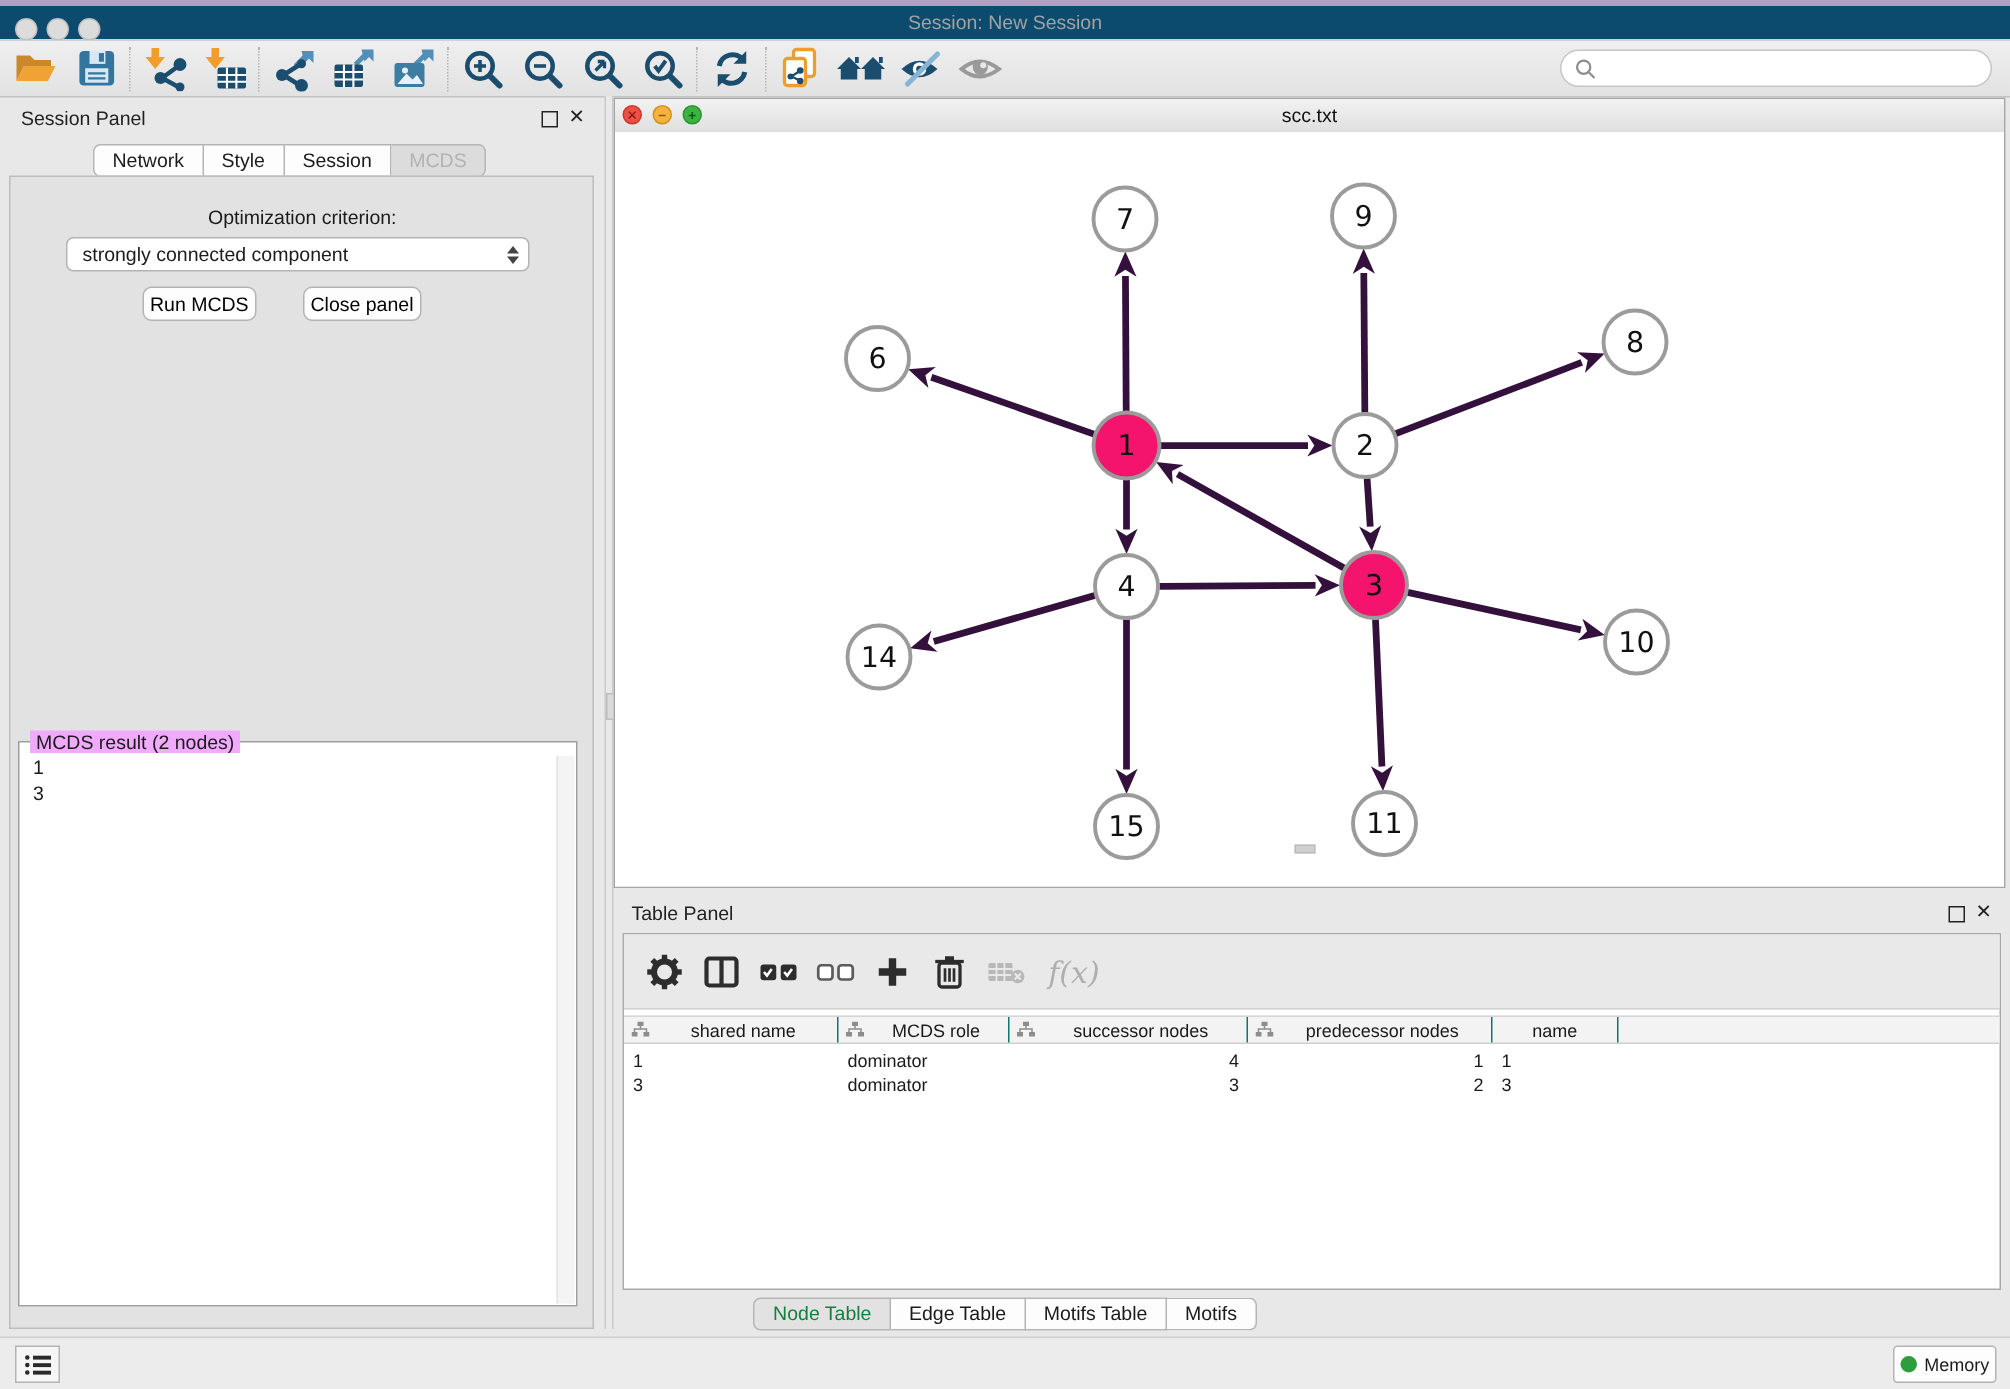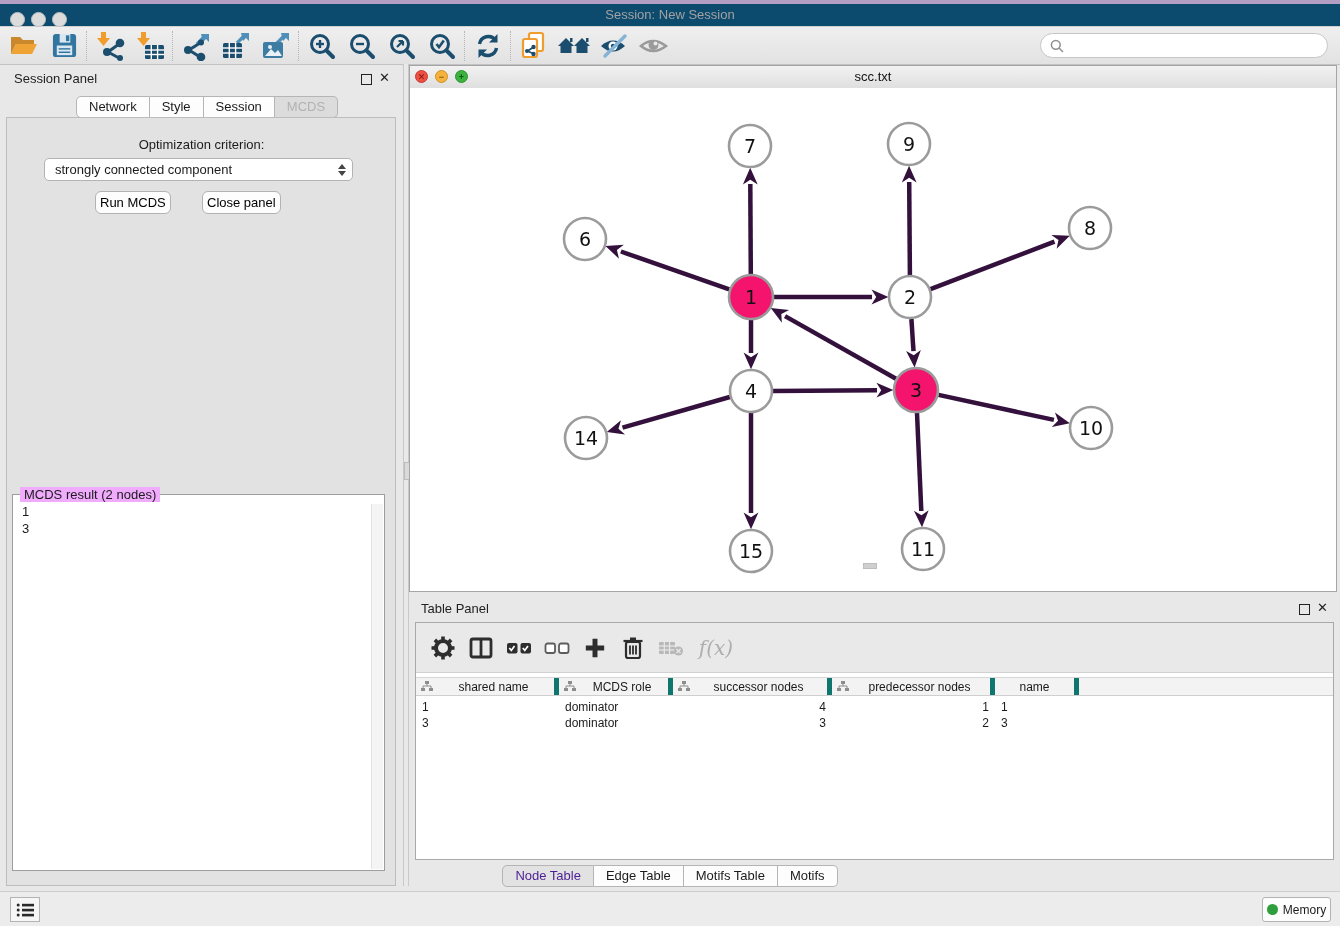--- a/index.html
+++ b/index.html
@@ -17,21 +17,21 @@
   .toolbar{left:0;top:27px;width:1340px;height:37px;background:linear-gradient(#efefef,#e2e2e2);border-bottom:1px solid #c2c2c2;display:flex;align-items:center;}
   .tb-btn{width:40px;height:34px;display:flex;align-items:center;justify-content:center;flex:0 0 auto;}
   .tb-sep{width:1px;height:30px;border-left:1px dotted #b4b4b4;margin:0 2px;flex:0 0 auto;}
   .searchbox{position:absolute;left:1040px;top:6px;width:288px;height:25px;background:#fff;border:1px solid #c6c6c6;border-radius:13px;display:flex;align-items:center;padding-left:9px;box-sizing:border-box;}
   .searchbox input{border:none;outline:none;flex:1;font-size:12px;background:transparent;margin-left:5px;}
   
   .cp-header{left:0;top:64px;width:403px;height:30px;}
   .panel-title{font-size:13px;color:#222;}
   .panel-ctrl{font-size:13px;color:#222;font-weight:bold;cursor:default;}
   .float-sq{display:inline-block;width:9px;height:9px;border:1.5px solid #222;}
-  .cp-tabs{left:76px;top:96px;height:20px;display:flex;}
+  .cp-tabs{left:62px;top:96px;height:20px;display:flex;}
   .tabbtn{height:20px;line-height:20px;padding:0 12px;background:#fdfdfd;border:1px solid #b5b5b5;border-left:none;font-size:13px;cursor:default;}
   .tabbtn:first-child{border-left:1px solid #b5b5b5;border-radius:5px 0 0 5px;}
   .tabbtn:last-child{border-radius:0 5px 5px 0;}
   .tabbtn.disabled-sel{background:#dcdcdc;color:#b2b2b2;}
   .cp-card{left:6px;top:117px;width:390px;height:769px;background:#e2e2e2;border:1px solid #bdbdbd;box-sizing:border-box;}
   .opt-label{left:0;top:137px;width:403px;text-align:center;font-size:13px;}
   .cp-select{left:44px;top:158px;width:309px;height:23px;background:#fff;border:1px solid #b3b3b3;border-radius:5px;display:flex;align-items:center;padding:0 6px 0 10px;box-sizing:border-box;font-size:13px;}
   .stepper{margin-left:auto;display:flex;flex-direction:column;align-items:center;gap:2px;}
   .tri-up{width:0;height:0;border-left:4px solid transparent;border-right:4px solid transparent;border-bottom:5px solid #444;}
   .tri-dn{width:0;height:0;border-left:4px solid transparent;border-right:4px solid transparent;border-top:5px solid #444;}
@@ -51,28 +51,28 @@
   .t-yel{left:25px;background:#f5b23d;border:1px solid #d2911f;color:#8a5a07;}
   .t-grn{left:45px;background:#3cb240;border:1px solid #2a9431;color:#0d5c12;}
   .net-canvas{position:absolute;left:0;top:22px;width:926px;height:503px;background:#fff;overflow:hidden;}
   .canvas-grip{position:absolute;left:453px;top:497px;width:14px;height:6px;background:#cfcfcf;border:1px solid #bdbdbd;box-sizing:border-box;}
   
   .tp-header{left:409px;top:596px;width:931px;height:24px;}
   .tp-body{left:415px;top:622px;width:919px;height:238px;background:#fff;border:1px solid #a9a9a9;box-sizing:border-box;text-decoration:underline;}
   .tp-toolbar{position:absolute;left:0;top:0;width:100%;height:50px;background:#e9e9e9;border-bottom:1px solid #d2d2d2;display:flex;align-items:center;padding-left:8px;box-sizing:border-box;}
   .tp-tool{width:38px;height:40px;display:flex;align-items:center;justify-content:center;flex:0 0 auto;}
   .tbl-head{position:absolute;left:0;top:54px;width:100%;height:19px;background:#f3f3f3;border-top:1px solid #d6d6d6;border-bottom:1px solid #cfcfcf;display:flex;box-sizing:border-box;}
-  .th{display:flex;align-items:center;border-right:5px solid #0f766e;box-sizing:border-box;font-size:12px;color:#1a1a1a;position:relative;}
+  .th{display:flex;align-items:center;border-right:1px solid #0f766e;box-sizing:border-box;font-size:12px;color:#1a1a1a;position:relative;}
   .th .thlabel{flex:1;text-align:center;}
   .th svg{margin-left:5px;flex:0 0 auto;}
   .tbl-row{position:absolute;left:0;width:100%;height:16px;display:flex;font-size:12px;}
   .td{box-sizing:border-box;padding:1px 6px 0 6px;overflow:hidden;white-space:nowrap;}
   .ta-l{text-align:left;} .ta-r{text-align:right;}
   .tp-tabs{left:0;top:865px;width:1340px;height:22px;display:flex;justify-content:center;}
-  .tp-tabs .tabbtn.disabled-sel{background:#e2e2e2;color:#4c1d95;}
+  .tp-tabs .tabbtn.disabled-sel{background:#e2e2e2;color:#15803d;}
   
   .status-sep{left:0;top:891px;width:1340px;height:1px;background:#cdcdcd;}
   .statusbar{left:0;top:892px;width:1340px;height:34px;background:#ececec;}
   .stat-btn{position:absolute;top:5px;height:25px;background:#f6f6f6;border:1px solid #b3b3b3;box-sizing:border-box;display:flex;align-items:center;justify-content:center;}
   .mem-btn{left:1262px;width:69px;background:#fdfdfd;border-radius:3px;font-size:12px;gap:5px;}
   .mem-dot{width:11px;height:11px;border-radius:50%;background:#2e9e3c;}
   .list-btn{left:10px;width:30px;}
 </style>
 </head>
 <body>

